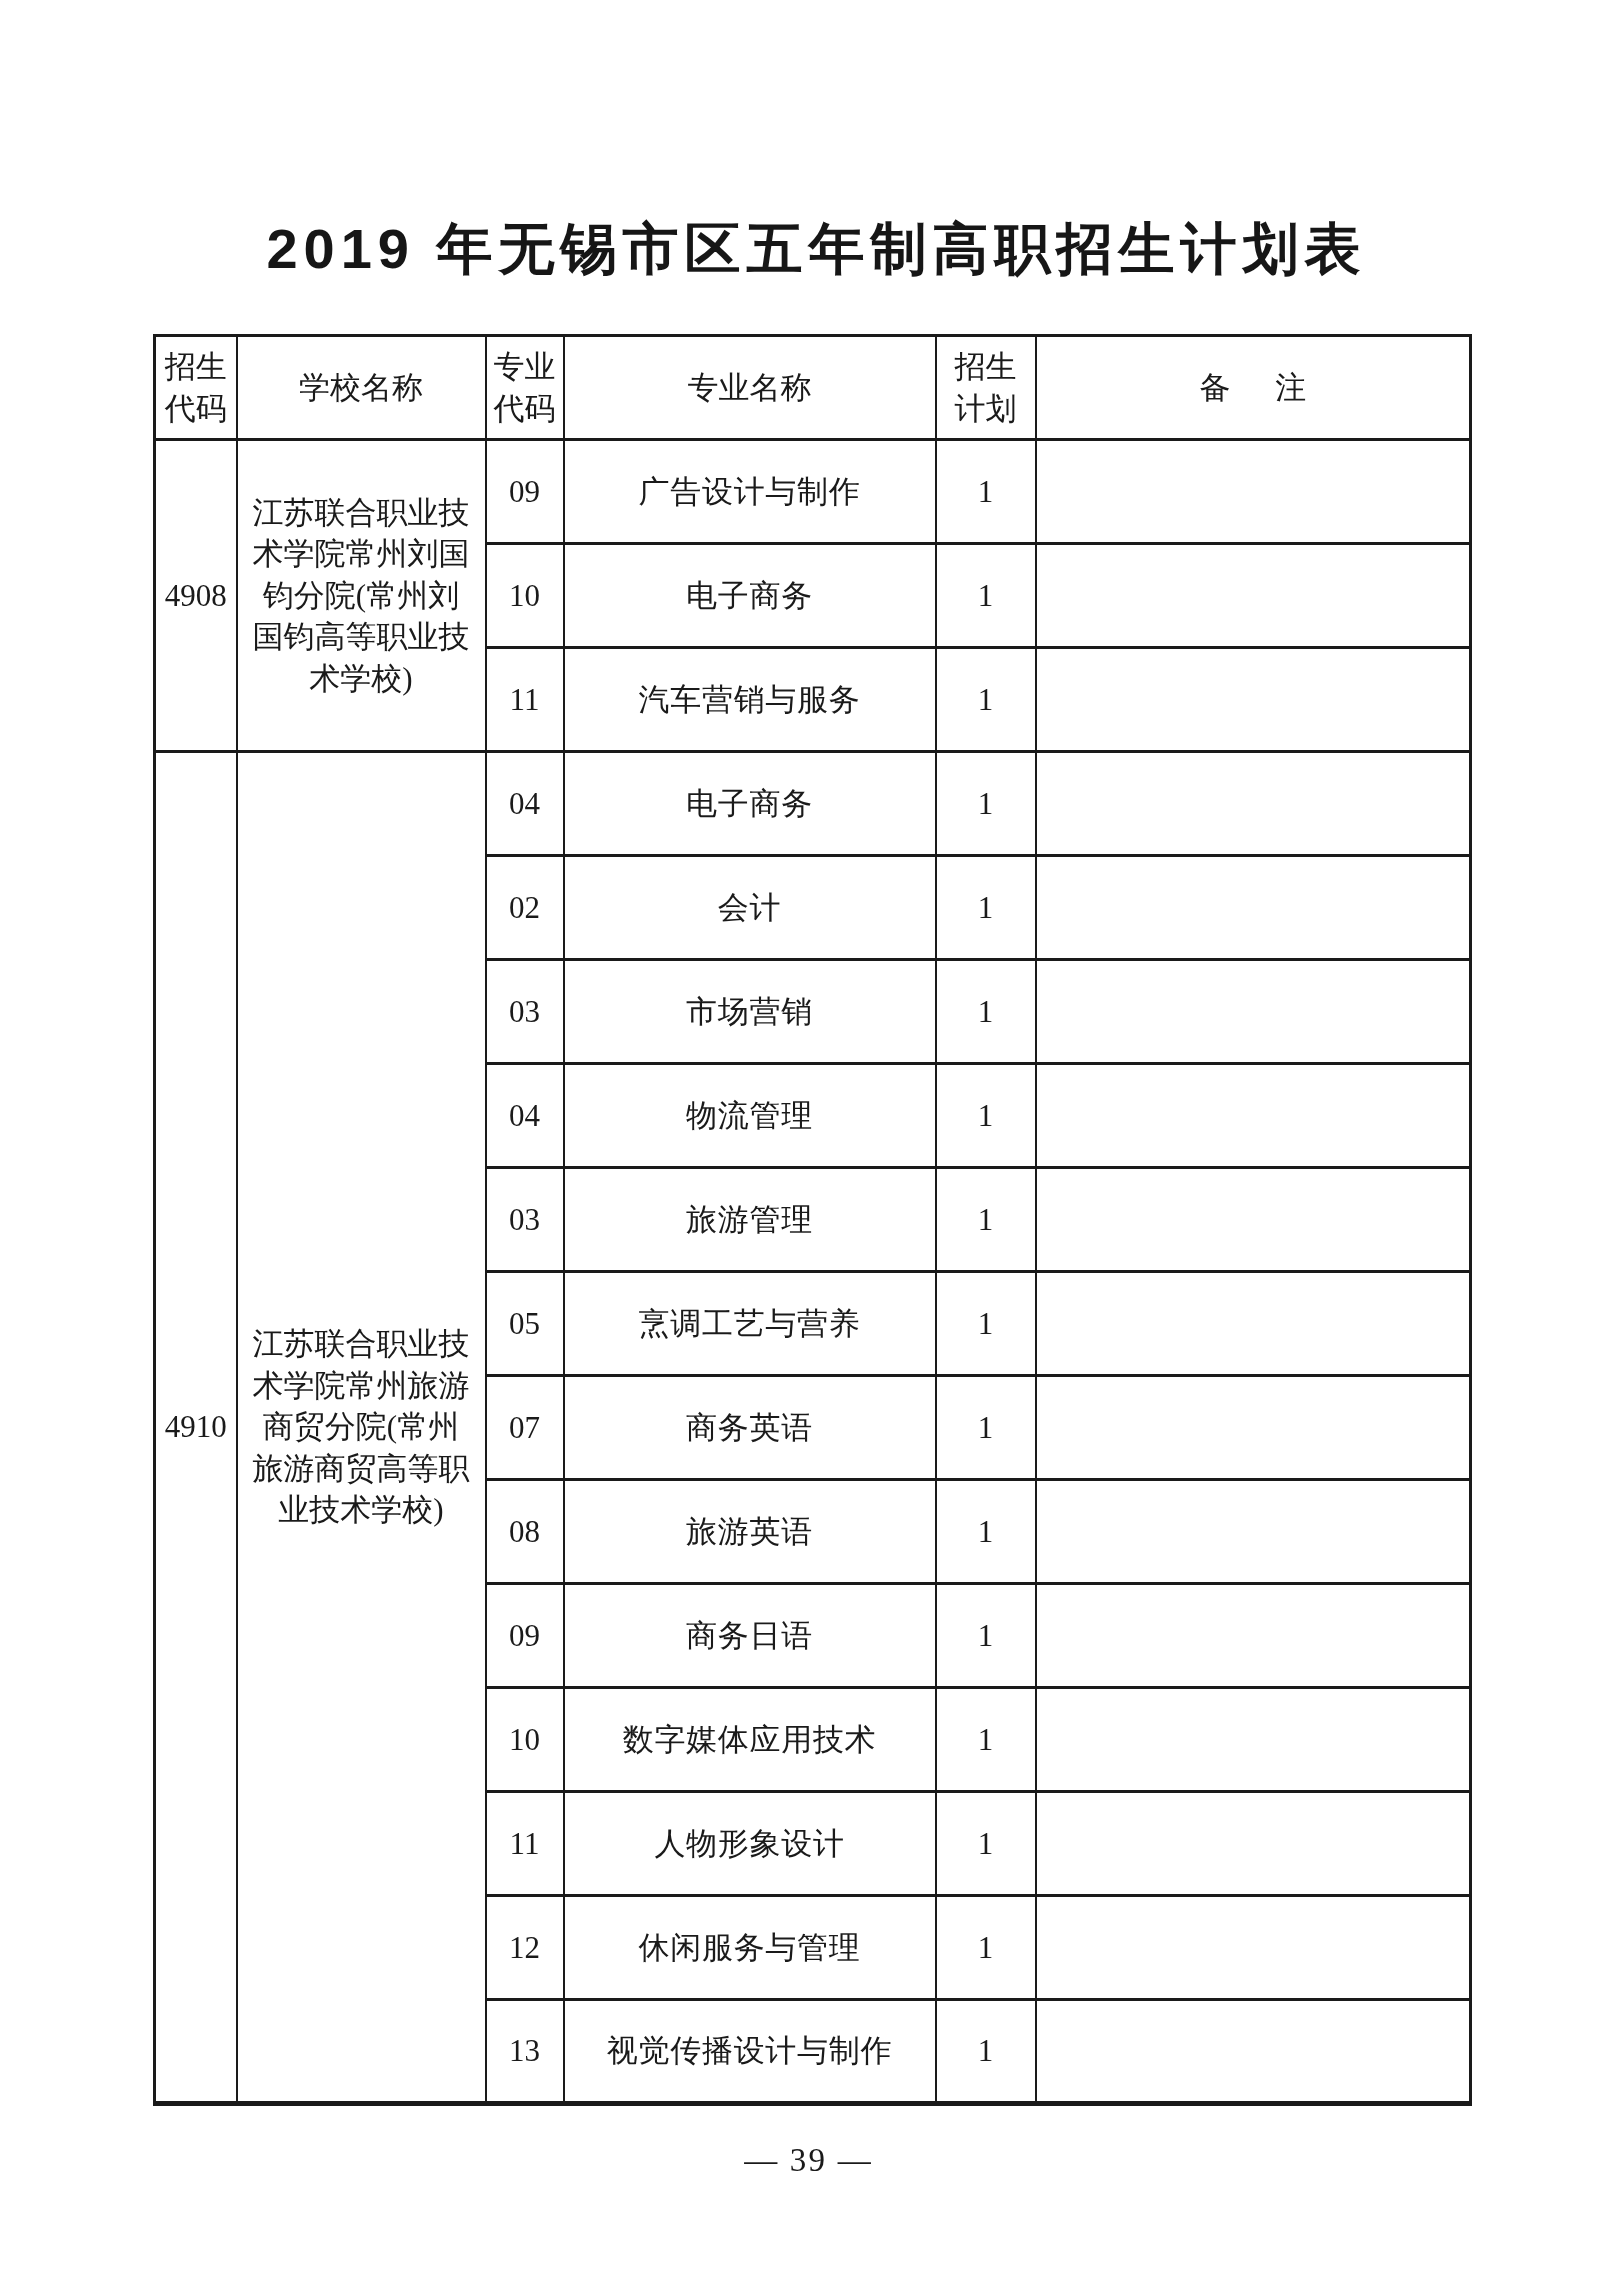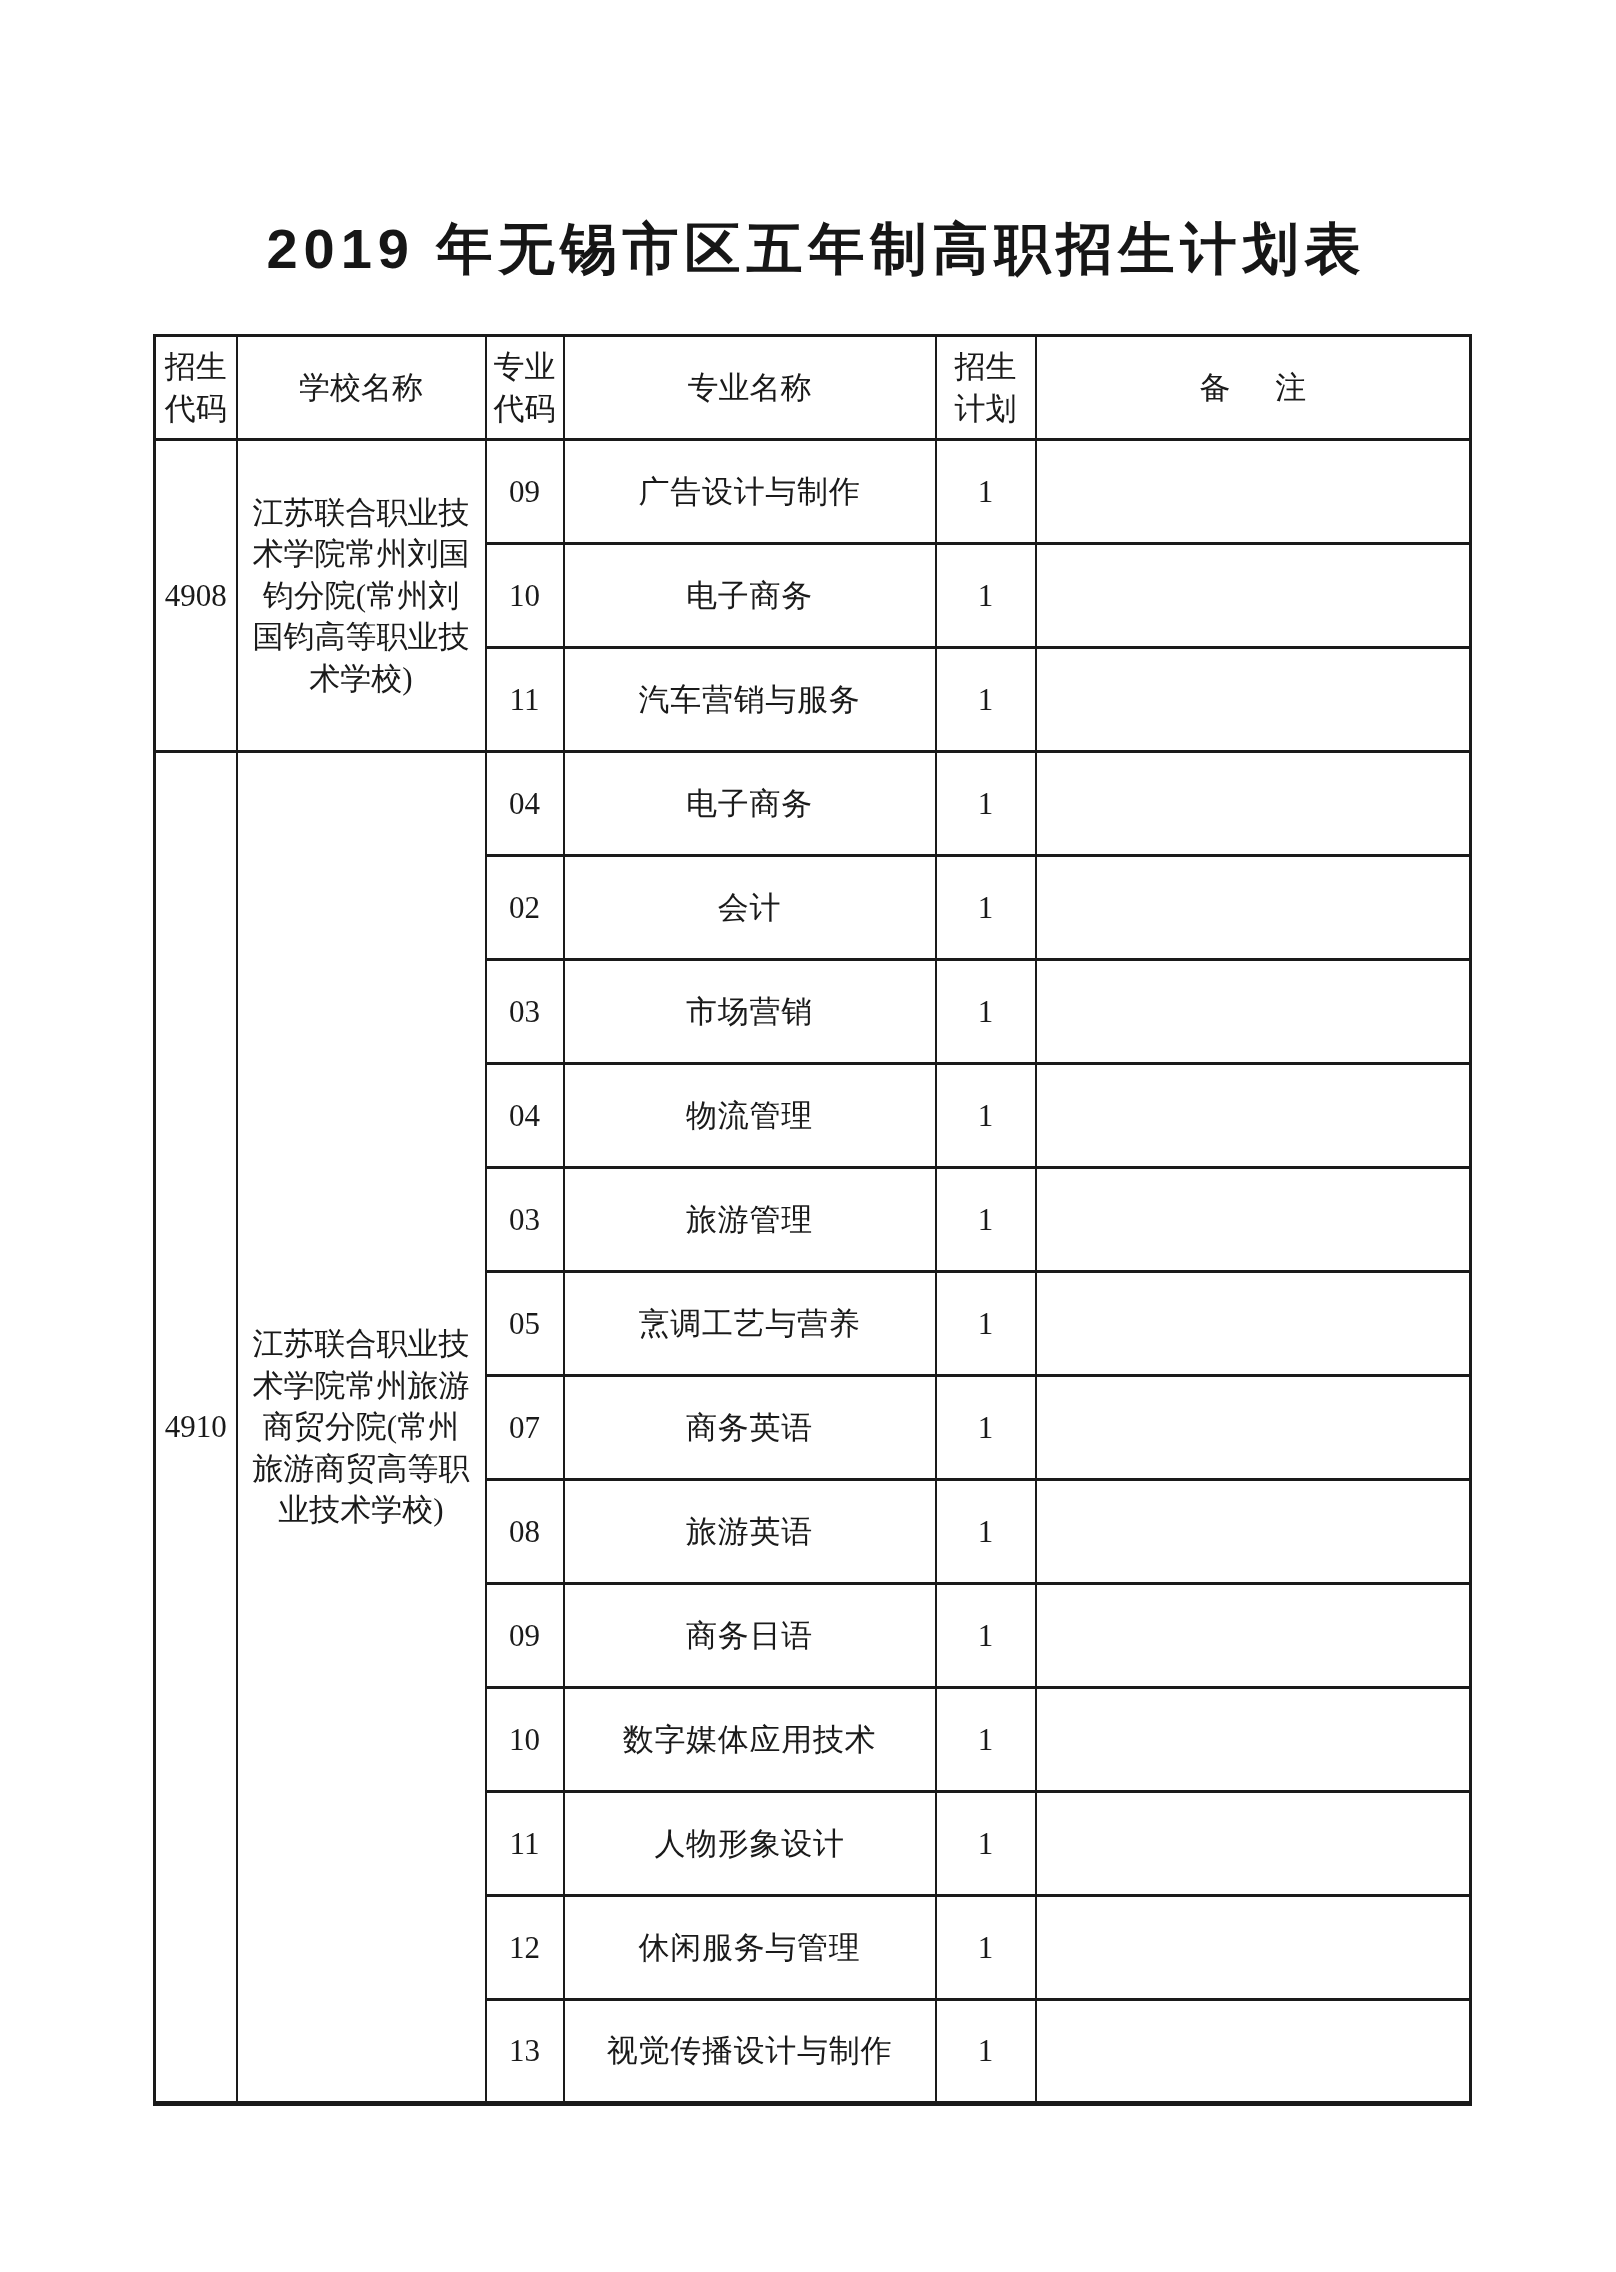--- a/index.html
+++ b/index.html
@@ -202,15 +202,16 @@
       </tr>
       <tr>
         <td class="num-cell">13</td>
         <td class="major-cell">视觉传播设计与制作</td>
         <td class="num-cell">1</td>
         <td class="remark-cell"></td>
       </tr>
     </tbody>
   </table>
 
+  <div class="page-number">— 39 —</div>
 
 </div>
 
 
 </body></html>

